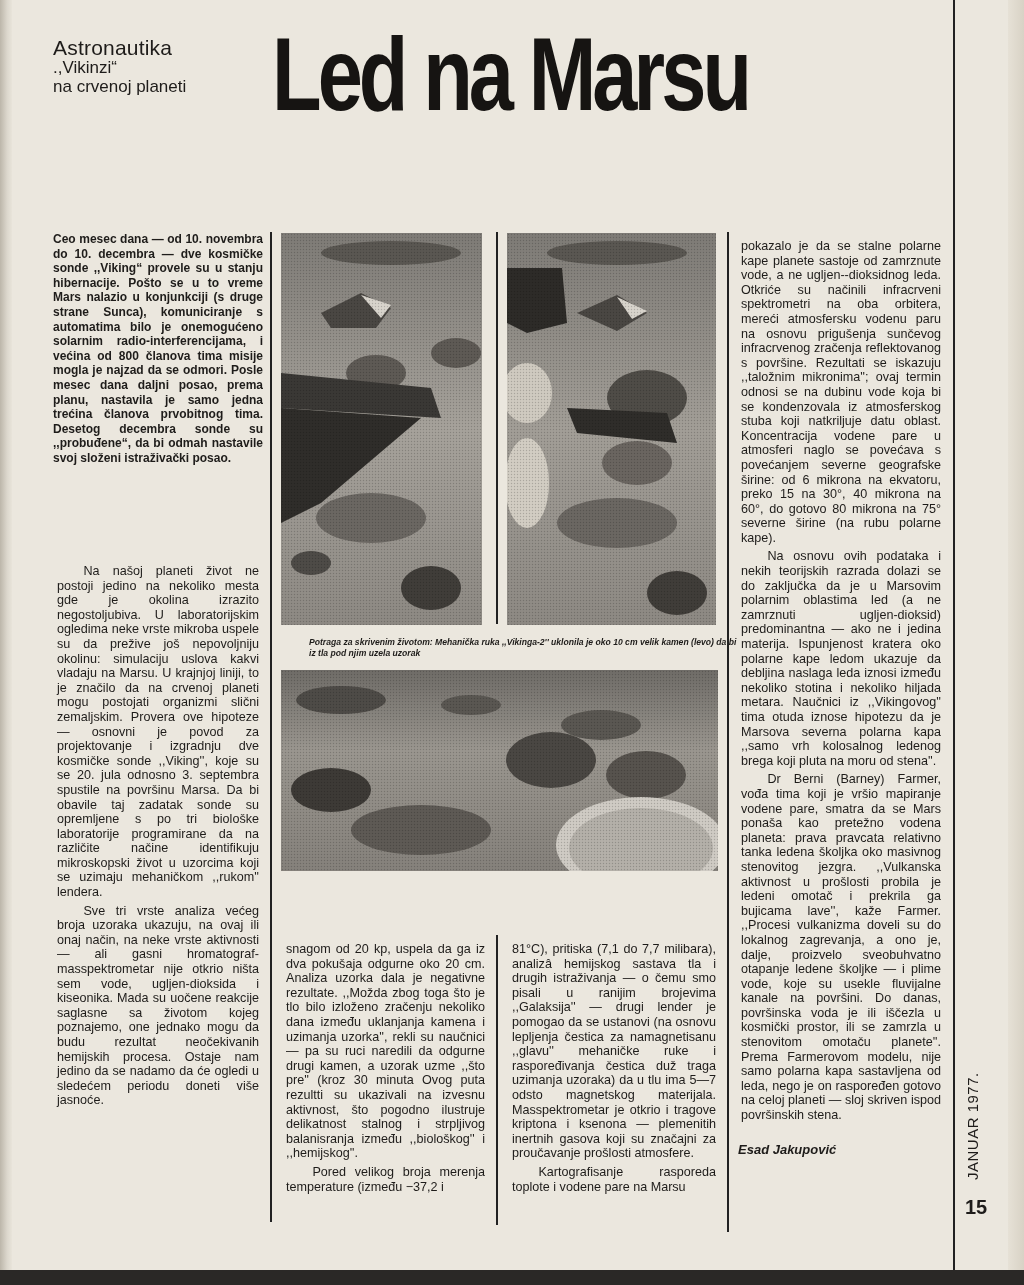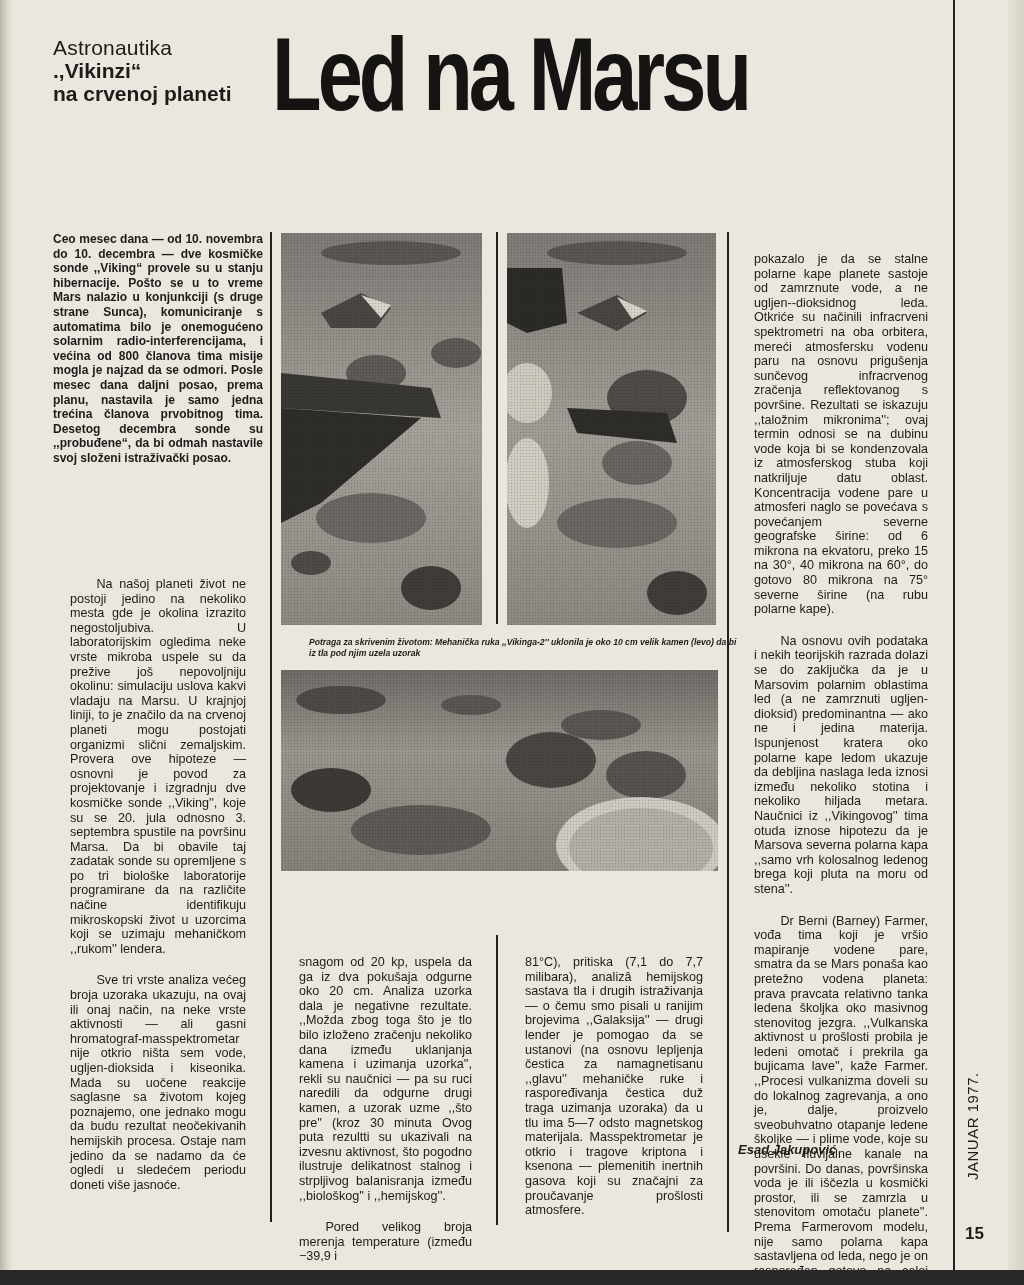--- a/index.html
+++ b/index.html
@@ -4,31 +4,31 @@
 <style>
   html,body{margin:0;padding:0;}
   body{width:1024px;height:1285px;background:#e9e5dc;position:relative;overflow:hidden;font-family:"Liberation Sans",sans-serif;color:#1e1c1a;}
   .page{position:absolute;left:0;top:0;width:1024px;height:1285px;background:#ebe7de;}
   .spine{position:absolute;left:0;top:0;width:12px;height:1285px;background:linear-gradient(to right,#bcb6aa,#dcd7cd 60%,#e8e4da);}
   .bottom-edge{position:absolute;left:0;top:1270px;width:1024px;height:15px;background:#2a2826;}
   .right-edge{position:absolute;left:1008px;top:0;width:16px;height:1285px;background:linear-gradient(to right,#e6e1d6,#d8d2c5);}
   .rule-v{position:absolute;width:1.5px;background:#222;}
   .kicker{position:absolute;left:53px;top:36px;line-height:1.1;}
   .kicker .k1{font-size:21px;font-weight:400;letter-spacing:0.2px;}
-  .kicker .k2,.kicker .k3{font-size:21px;font-weight:bold;}
+  .kicker .k2,.kicker .k3{font-size:17px;}
   .headline{position:absolute;left:272px;top:22px;font-family:"Liberation Sans",sans-serif;font-weight:700;font-size:104px;letter-spacing:-5px;transform:scaleX(0.78);transform-origin:left top;color:#161412;line-height:1;}
   .col{position:absolute;font-size:12.6px;line-height:14.6px;text-align:justify;}
-  .col p{margin:17px;}
+  .col p{margin:4px;}
   .col p.indent{text-indent:2.1em;}
   .lead{position:absolute;left:53px;top:232px;width:210px;font-weight:700;font-size:12px;line-height:14.6px;text-align:justify;}
   .photo{position:absolute;overflow:hidden;background:#8a8680;}
   .caption{position:absolute;font-size:8.6px;line-height:10.6px;font-weight:700;font-style:italic;}
   .byline{position:absolute;left:738px;top:1142px;font-style:italic;font-weight:700;font-size:13px;}
   .date-vert{position:absolute;left:964px;top:1180px;transform:rotate(-90deg);transform-origin:left top;font-size:15px;white-space:nowrap;letter-spacing:0.5px;}
-  .pagenum{position:absolute;left:965px;top:1196px;font-weight:700;font-size:17px;margin-top:28px;}
+  .pagenum{position:absolute;left:965px;top:1196px;font-weight:700;font-size:20px;}
 </style>
 </head>
 <body>
 
 <div class="page">
   <div class="spine"></div>
   <div class="right-edge"></div>
 
   <div class="kicker">
     <div class="k1">Astronautika</div>
@@ -121,25 +121,26 @@
     </svg>
   </div>
 
   <div class="col" style="left:53px;top:560px;width:210px;">
     <p class="indent">Na našoj planeti život ne postoji jedino na nekoliko mesta gde je okolina izrazito negostoljubiva. U laboratorijskim ogledima neke vrste mikroba uspele su da prežive još nepovoljniju okolinu: simulaciju uslova kakvi vladaju na Marsu. U krajnjoj liniji, to je značilo da na crvenoj planeti mogu postojati organizmi slični zemaljskim. Provera ove hipoteze — osnovni je povod za projektovanje i izgradnju dve kosmičke sonde ,,Viking'', koje su se 20. jula odnosno 3. septembra spustile na površinu Marsa. Da bi obavile taj zadatak sonde su opremljene s po tri biološke laboratorije programirane da na različite načine identifikuju mikroskopski život u uzorcima koji se uzimaju mehaničkom ,,rukom'' lendera.</p>
     <p class="indent">Sve tri vrste analiza većeg broja uzoraka ukazuju, na ovaj ili onaj način, na neke vrste aktivnosti — ali gasni hromatograf-masspektrometar nije otkrio ništa sem vode, ugljen-dioksida i kiseonika. Mada su uočene reakcije saglasne sa životom kojeg poznajemo, one jednako mogu da budu rezultat neočekivanih hemijskih procesa. Ostaje nam jedino da se nadamo da će ogledi u sledećem periodu doneti više jasnoće.</p>
   </div>
 
   <div class="col" style="left:282px;top:938px;width:207px;">
     <p>snagom od 20 kp, uspela da ga iz dva pokušaja odgurne oko 20 cm. Analiza uzorka dala je negativne rezultate. ,,Možda zbog toga što je tlo bilo izloženo zračenju nekoliko dana između uklanjanja kamena i uzimanja uzorka'', rekli su naučnici — pa su ruci naredili da odgurne drugi kamen, a uzorak uzme ,,što pre'' (kroz 30 minuta Ovog puta rezultti su ukazivali na izvesnu aktivnost, što pogodno ilustruje delikatnost stalnog i strpljivog balanisranja između ,,biološkog'' i ,,hemijskog''.</p>
-    <p class="indent">Pored velikog broja merenja temperature (između −39,9 i</p>
+    <p class="indent">Pored velikog broja merenja temperature (između −37,2 i</p>
   </div>
 
   <div class="col" style="left:508px;top:938px;width:212px;">
     <p>81°C), pritiska (7,1 do 7,7 milibara), analizâ hemijskog sastava tla i drugih istraživanja — o čemu smo pisali u ranijim brojevima ,,Galaksija'' — drugi lender je pomogao da se ustanovi (na osnovu lepljenja čestica za namagnetisanu ,,glavu'' mehaničke ruke i raspoređivanja čestica duž traga uzimanja uzoraka) da u tlu ima 5—7 odsto magnetskog materijala. Masspektrometar je otkrio i tragove kriptona i ksenona — plemenitih inertnih gasova koji su značajni za proučavanje prošlosti atmosfere.</p>
+    <p class="indent">Kartografisanje rasporeda toplote i vodene pare na Marsu</p>
   </div>
 
   <div class="col" style="left:737px;top:235px;width:208px;">
     <p>pokazalo je da se stalne polarne kape planete sastoje od zamrznute vode, a ne ugljen--dioksidnog leda. Otkriće su načinili infracrveni spektrometri na oba orbitera, mereći atmosfersku vodenu paru na osnovu prigušenja sunčevog infracrvenog zračenja reflektovanog s površine. Rezultati se iskazuju ,,taložnim mikronima''; ovaj termin odnosi se na dubinu vode koja bi se kondenzovala iz atmosferskog stuba koji natkriljuje datu oblast. Koncentracija vodene pare u atmosferi naglo se povećava s povećanjem severne geografske širine: od 6 mikrona na ekvatoru, preko 15 na 30°, 40 mikrona na 60°, do gotovo 80 mikrona na 75° severne širine (na rubu polarne kape).</p>
     <p class="indent">Na osnovu ovih podataka i nekih teorijskih razrada dolazi se do zaključka da je u Marsovim polarnim oblastima led (a ne zamrznuti ugljen-dioksid) predominantna — ako ne i jedina materija. Ispunjenost kratera oko polarne kape ledom ukazuje da debljina naslaga leda iznosi između nekoliko stotina i nekoliko hiljada metara. Naučnici iz ,,Vikingovog'' tima otuda iznose hipotezu da je Marsova severna polarna kapa ,,samo vrh kolosalnog ledenog brega koji pluta na moru od stena''.</p>
     <p class="indent">Dr Berni (Barney) Farmer, vođa tima koji je vršio mapiranje vodene pare, smatra da se Mars ponaša kao pretežno vodena planeta: prava pravcata relativno tanka ledena školjka oko masivnog stenovitog jezgra. ,,Vulkanska aktivnost u prošlosti probila je ledeni omotač i prekrila ga bujicama lave'', kaže Farmer. ,,Procesi vulkanizma doveli su do lokalnog zagrevanja, a ono je, dalje, proizvelo sveobuhvatno otapanje ledene školjke — i plime vode, koje su usekle fluvijalne kanale na površini. Do danas, površinska voda je ili iščezla u kosmički prostor, ili se zamrzla u stenovitom omotaču planete''. Prema Farmerovom modelu, nije samo polarna kapa sastavljena od leda, nego je on raspoređen gotovo na celoj planeti — sloj skriven ispod površinskih stena.</p>
   </div>
 
   <div class="byline">Esad Jakupović</div>
 

